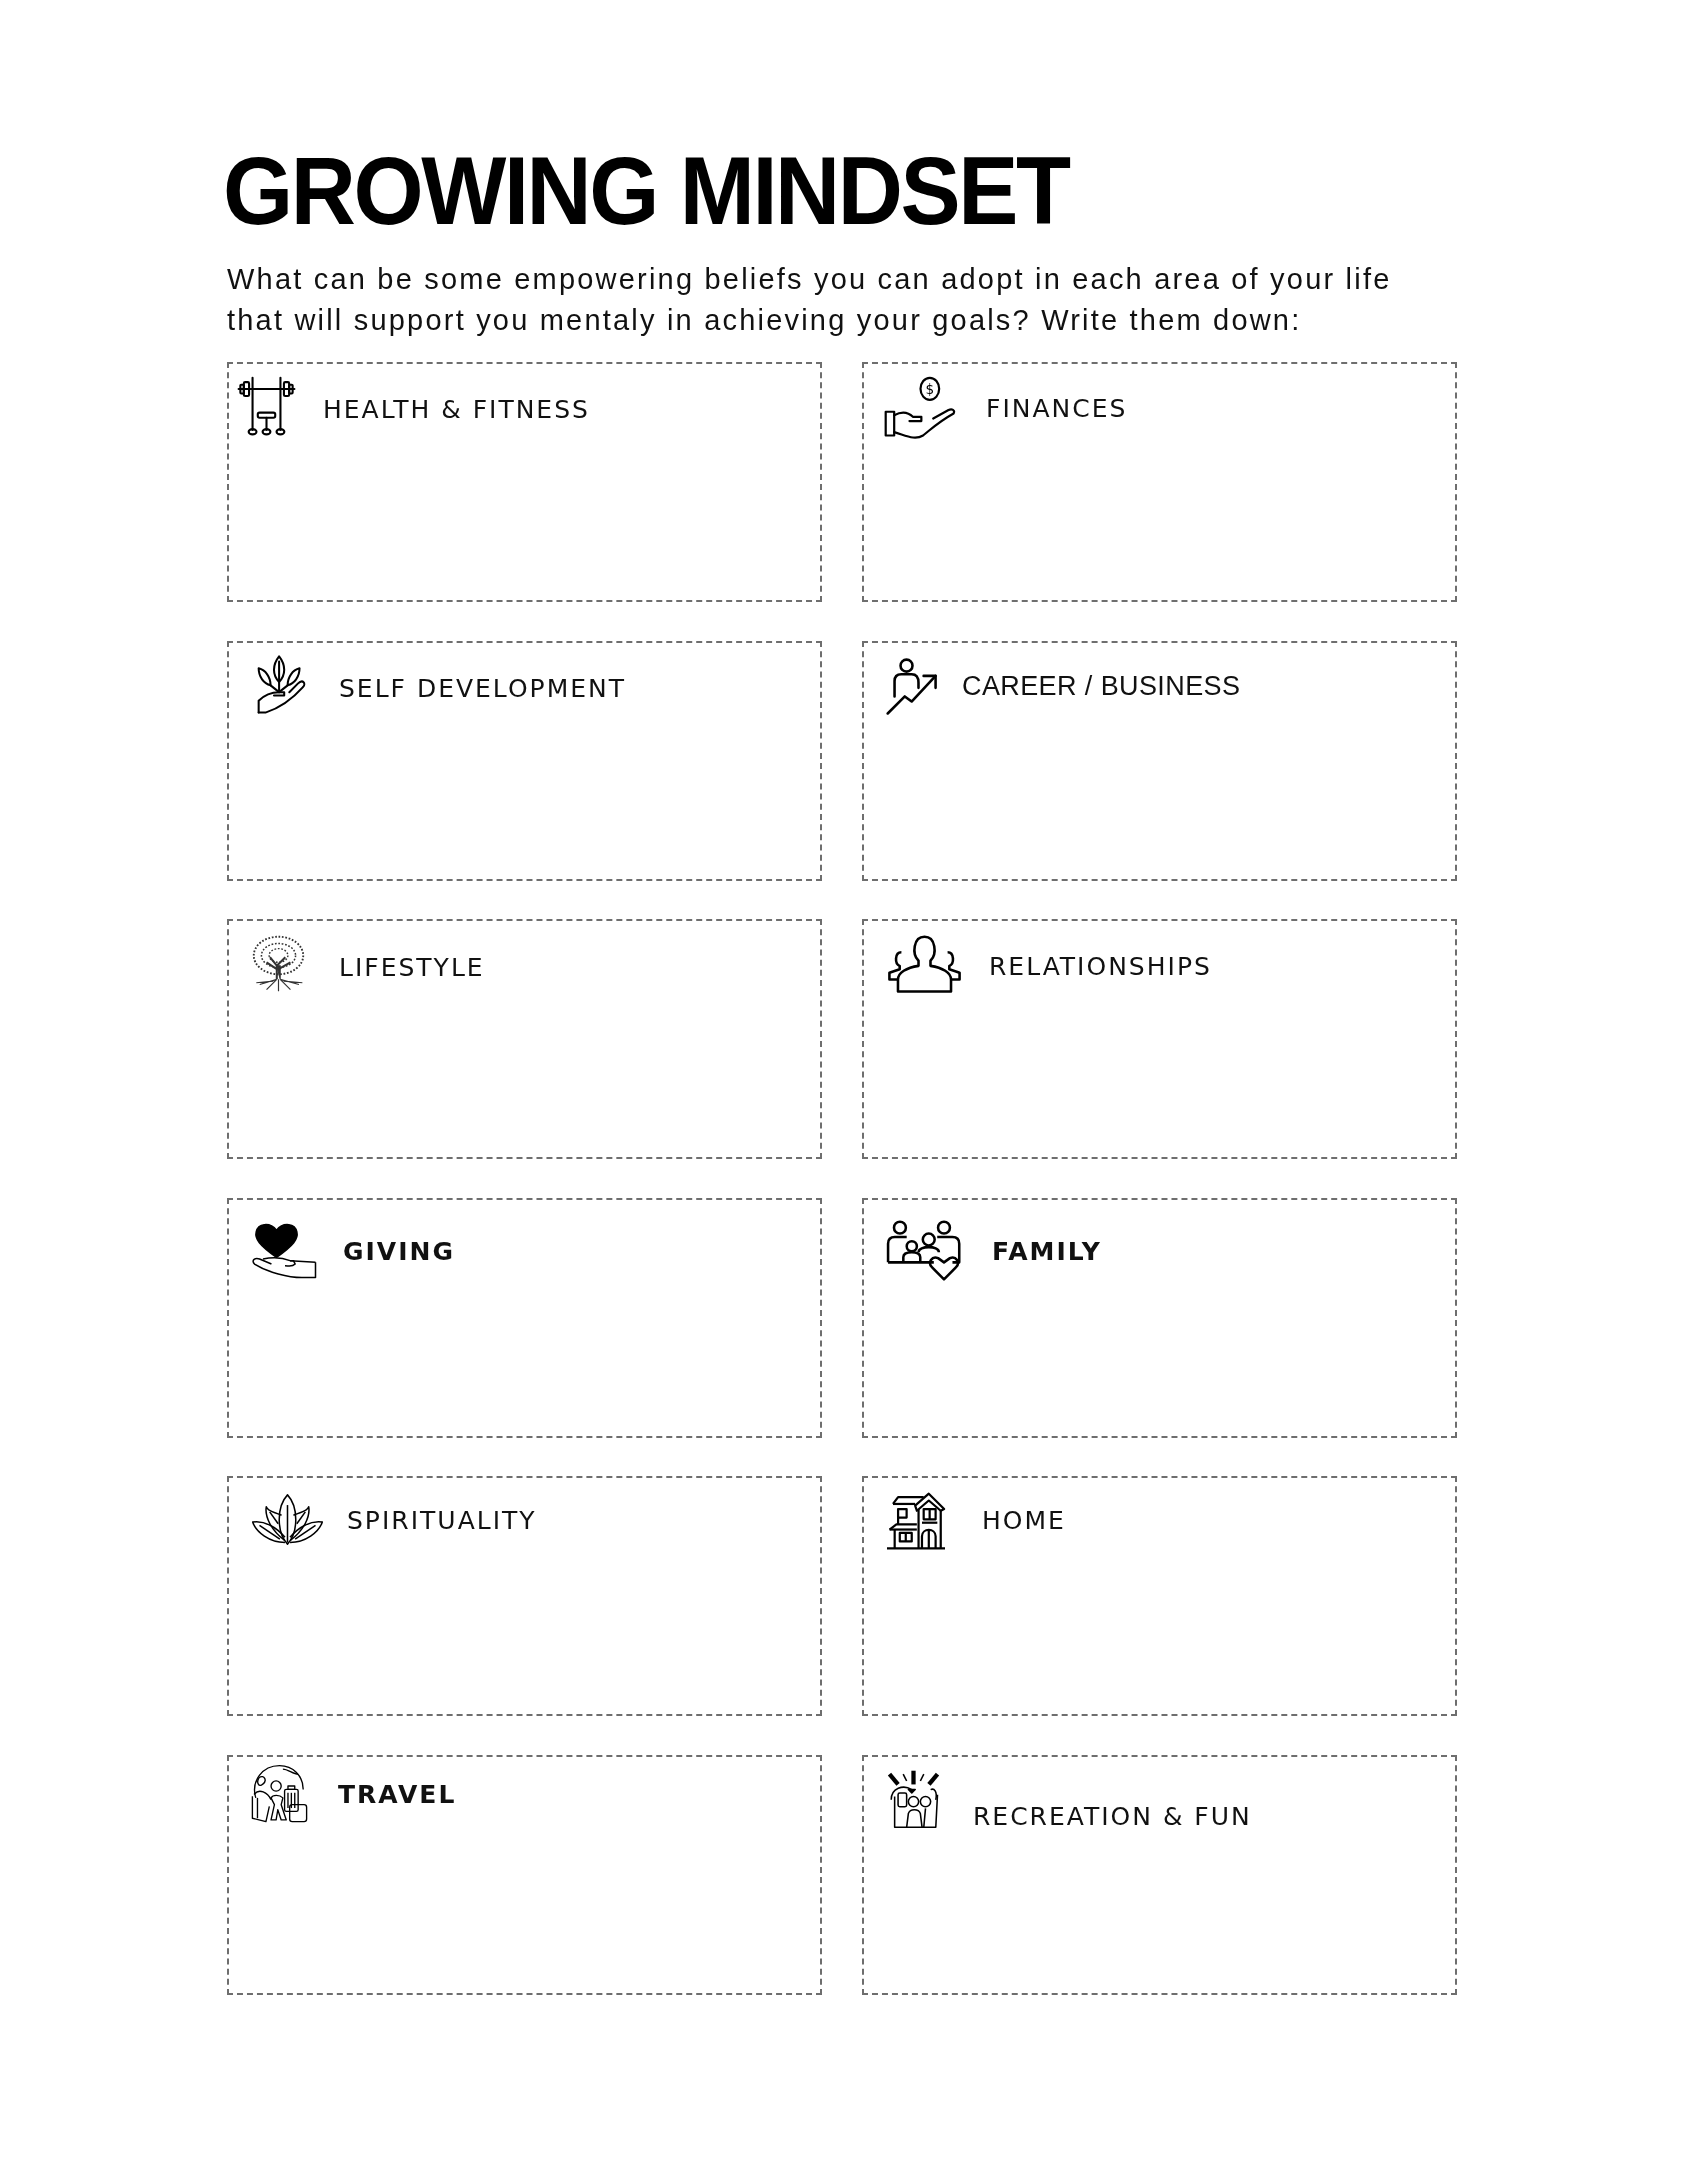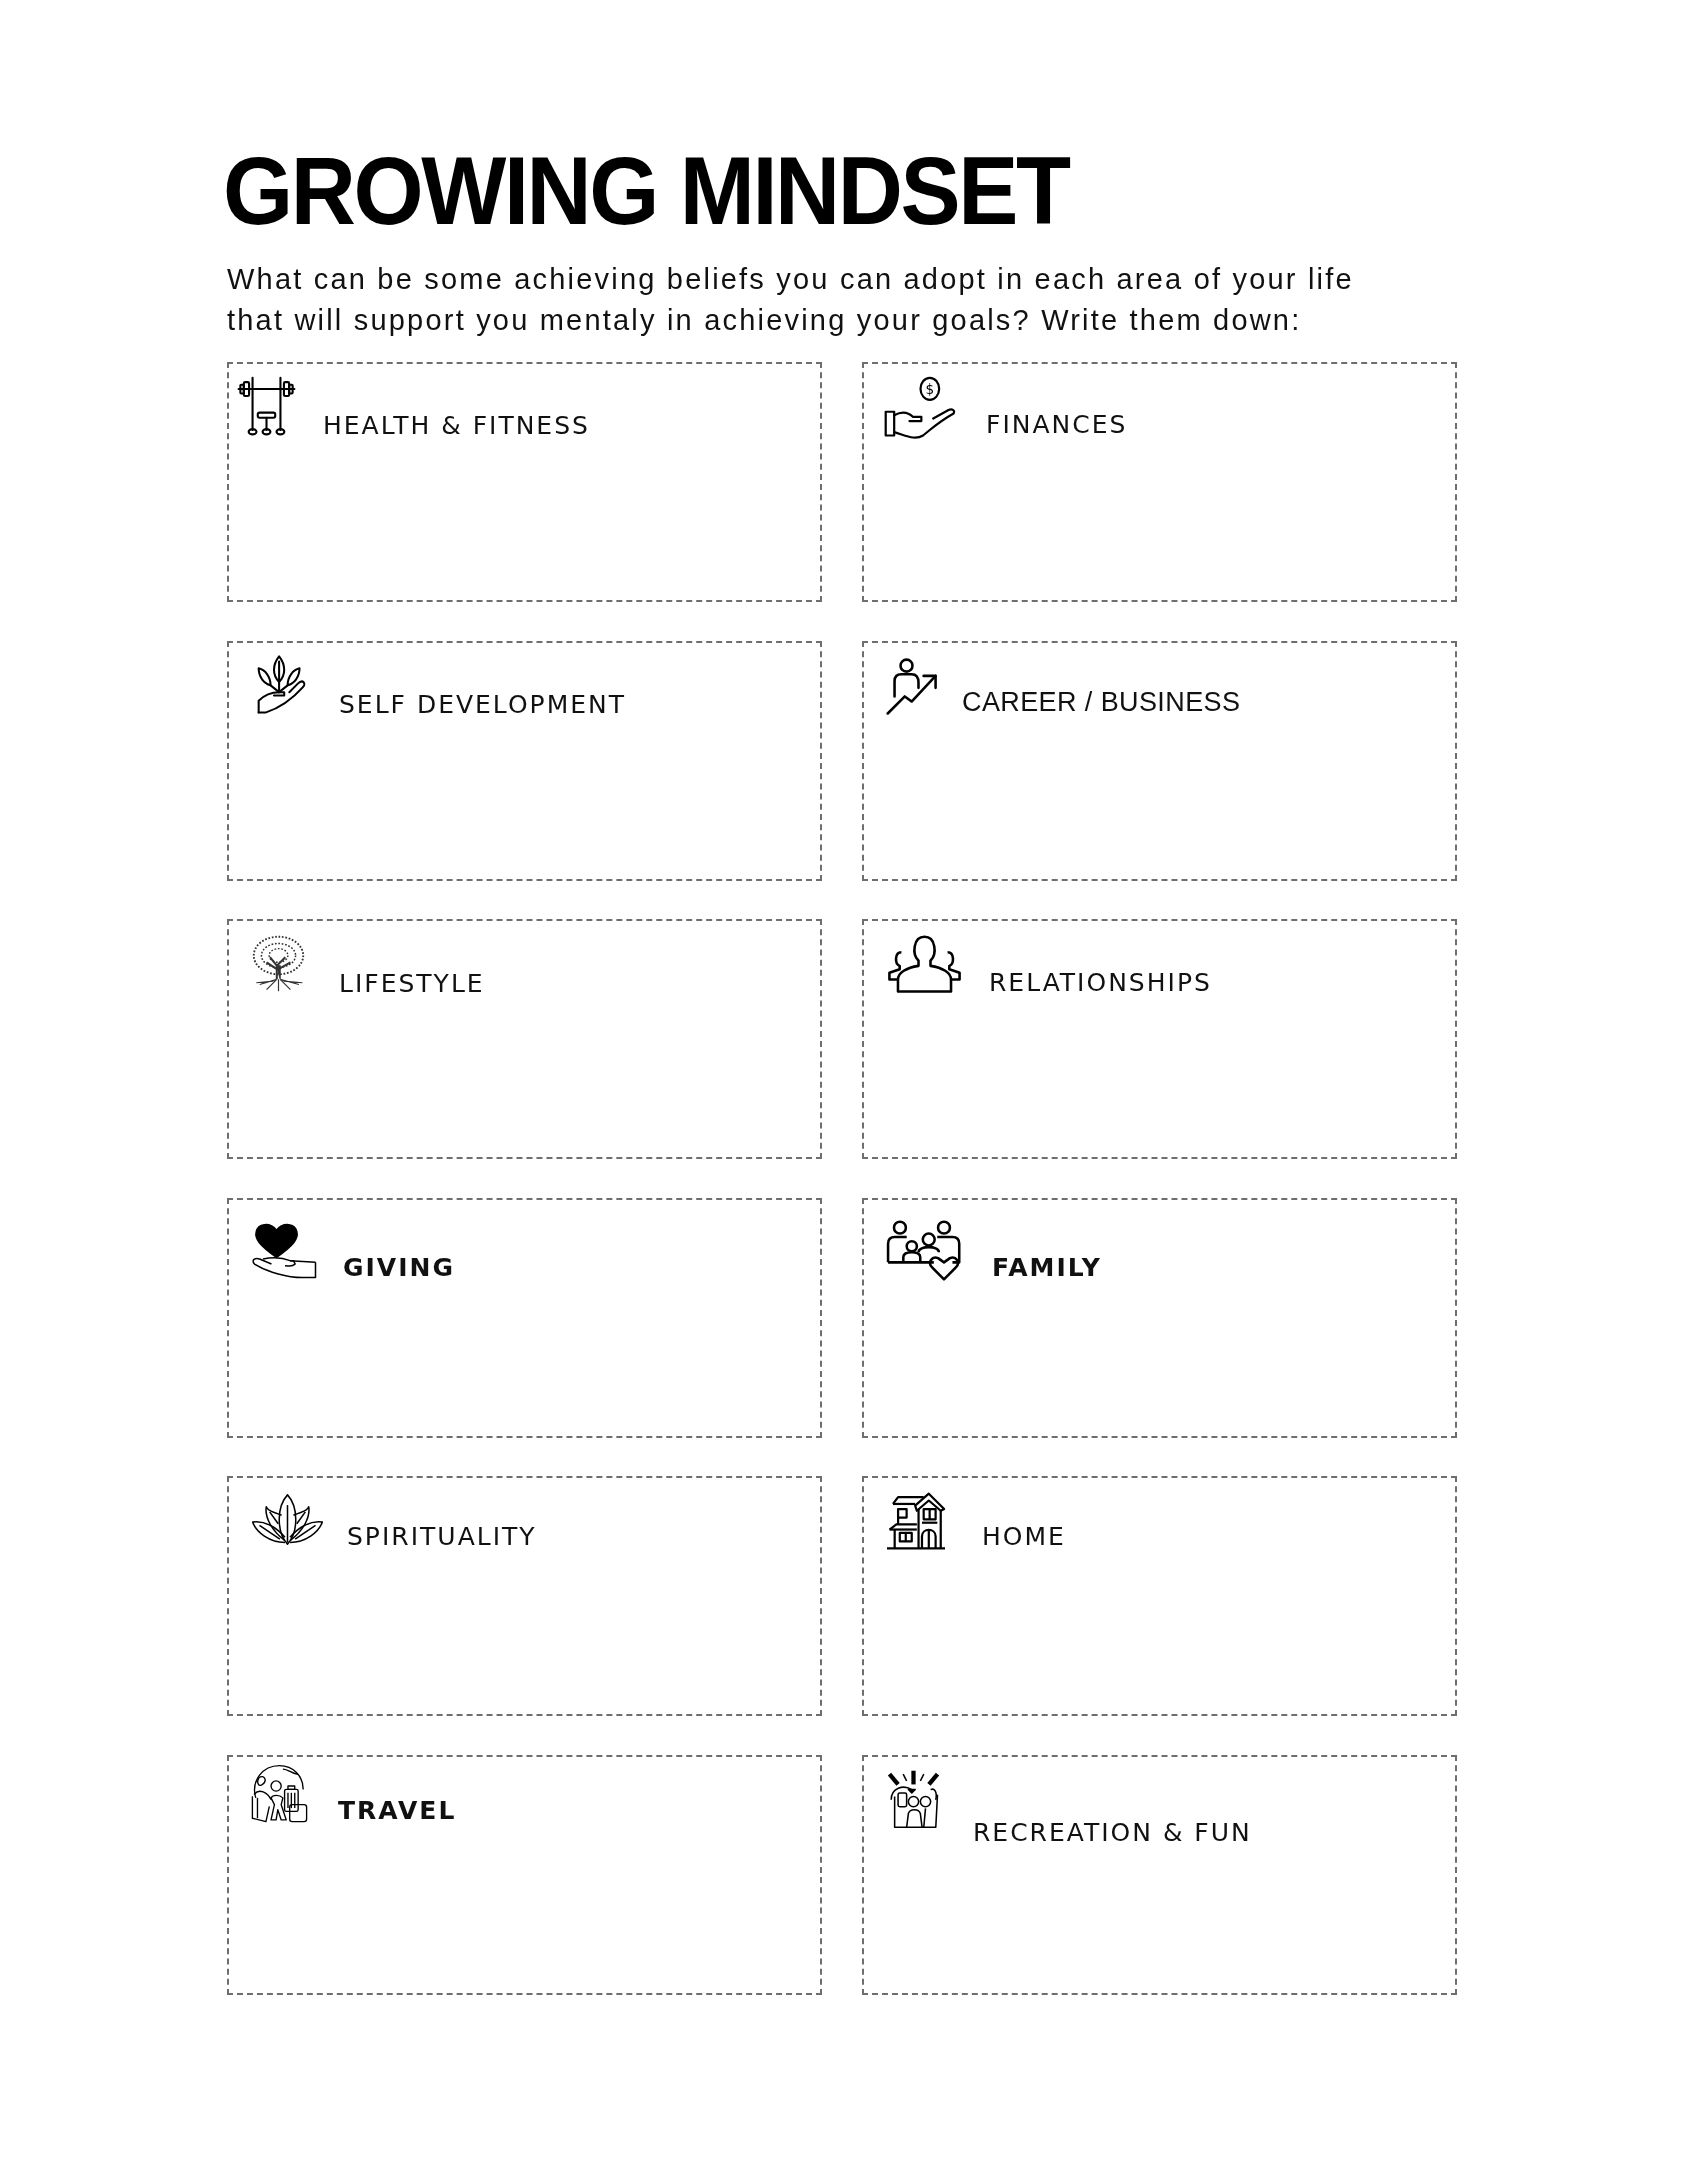--- a/index.html
+++ b/index.html
@@ -18,30 +18,30 @@
   }
   .subtitle span { display: block; white-space: nowrap; }
   .card {
     position: absolute; width: 595px; height: 240px;
     border: 2.6px dashed #6e6e6e; box-sizing: border-box; background: #fff;
   }
   .card .icon { position: absolute; width: 65px; height: 65px; }
   .card .icon svg { width: 100%; height: 100%; display: block; }
   .card .label {
     position: absolute; font-family: "DejaVu Sans", sans-serif; font-size: 25px;
-    letter-spacing: 2px; white-space: nowrap; color: #111; line-height: 29px; margin-top: 16px;
+    letter-spacing: 2px; white-space: nowrap; color: #111; line-height: 29px;
   }
   .card .label.plain { letter-spacing: 0.4px; font-family: "Liberation Sans", sans-serif; font-size: 27px; }
 </style>
 </head>
 <body>
 
 <h1 class="title">GROWING MINDSET</h1>
 <p class="subtitle">
-  <span>What can be some achieving beliefs you can adopt in each area of your life</span>
+  <span>What can be some empowering beliefs you can adopt in each area of your life</span>
   <span>that will support you mentaly in achieving your goals? Write them down:</span>
 </p>
 
 <div class="card" style="left:227px; top:362px;">
   <div class="icon" style="left:6.8px; top:12px; width:61px; height:61px;">
     <svg viewBox="0 0 70 70" fill="none" stroke="#000" stroke-width="2.4" stroke-linecap="round">
       <line x1="3" y1="15" x2="67" y2="15"></line>
       <rect x="9" y="7" width="6" height="16" rx="1.5"></rect>
       <rect x="55" y="7" width="6" height="16" rx="1.5"></rect>
       <rect x="5" y="10" width="4" height="10" rx="1"></rect>

